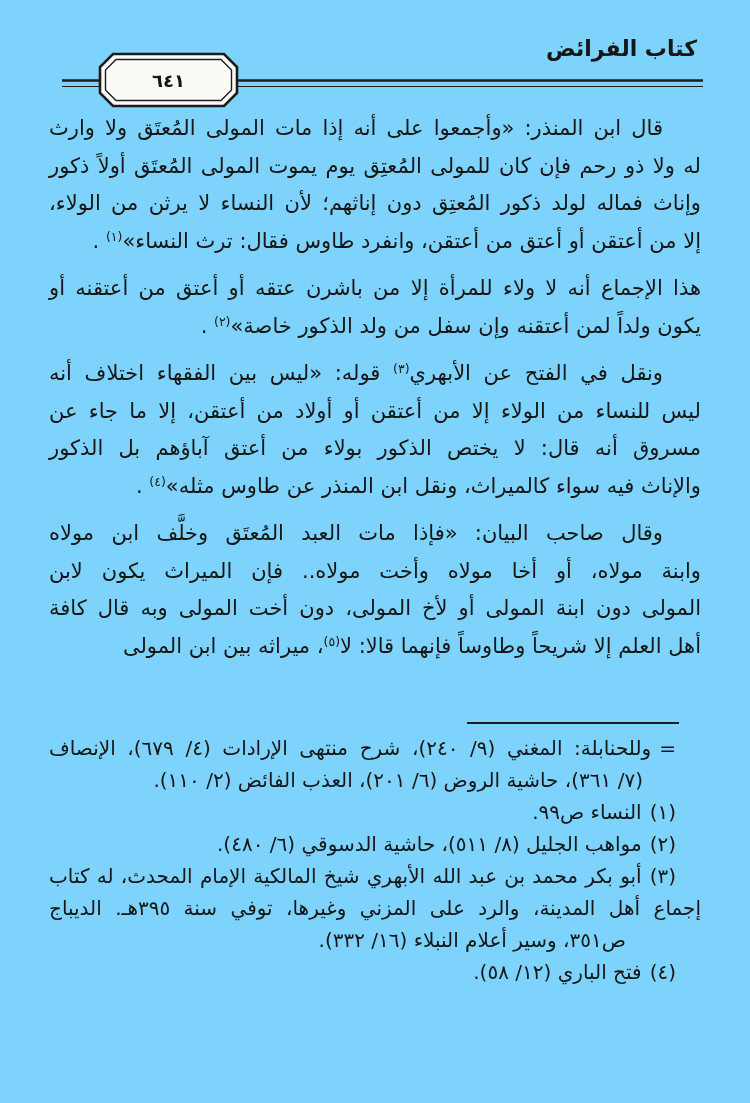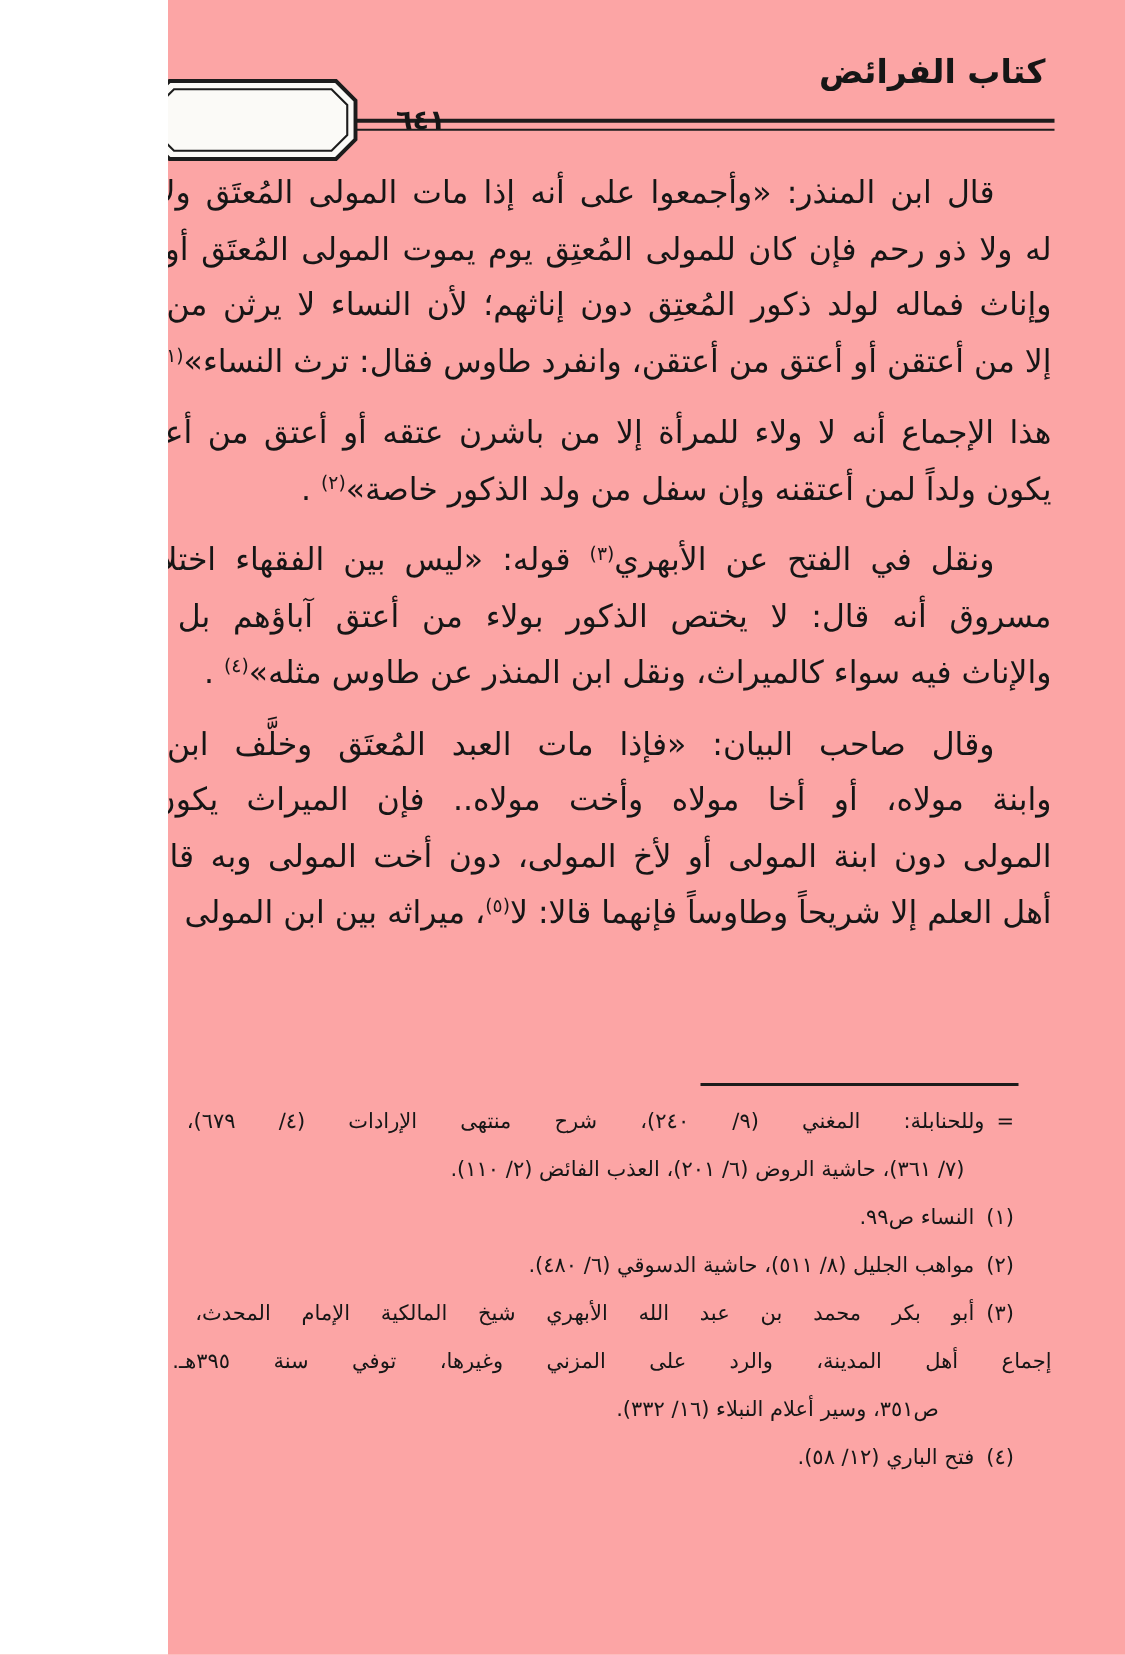--- a/index.html
+++ b/index.html
@@ -1,19 +1,19 @@
 <!DOCTYPE html>
 <html lang="ar" dir="rtl"><head>
 <meta charset="utf-8">
 <style>
   html,body{margin:0;padding:0;}
   .page{
     position:relative;
-    width:638px;height:1103px;
-    background:#fca5a5;
+    width:750px;height:1103px;
+    background:#7dd3fc;
     font-family:"DejaVu Sans",sans-serif;
     color:#161616;
     direction:rtl;
     overflow:hidden;
   }
   
   .book-title{
     position:absolute;top:36px;right:53px;
     font-size:22px;font-weight:bold;letter-spacing:0;
   }
@@ -37,21 +37,21 @@
   .body-text .line.end{
     text-align:right;text-align-last:right;
   }
   sup.fn-ref{
     font-size:12.5px;line-height:0;vertical-align:7px;
     font-weight:normal;
   }
   
   .footnotes{
     position:absolute;top:722px;right:49px;width:652px;
-    font-size:14px;
+    font-size:20px;
   }
   .fn-sep{
     width:212px;margin-left:auto;margin-right:22px;margin-bottom:8px;
     border-top:2px solid #1c1c1c;height:0;
   }
   .fn-line{
     line-height:32px;
     text-align:right;text-align-last:right;
   }
   .fn-line.just{
@@ -85,20 +85,21 @@
         <div class="line"><span>له ولا ذو رحم فإن كان للمولى المُعتِق يوم يموت المولى المُعتَق أولاً ذكور</span></div>
         <div class="line"><span>وإناث فماله لولد ذكور المُعتِق دون إناثهم؛ لأن النساء لا يرثن من الولاء،</span></div>
         <div class="line end"><span>إلا من أعتقن أو أعتق من أعتقن، وانفرد طاوس فقال: ترث النساء»</span><sup class="fn-ref">(١)</sup><span> .</span></div>
       </div>
       <div class="para">
         <div class="line"><span>هذا الإجماع أنه لا ولاء للمرأة إلا من باشرن عتقه أو أعتق من أعتقنه أو</span></div>
         <div class="line end"><span>يكون ولداً لمن أعتقنه وإن سفل من ولد الذكور خاصة»</span><sup class="fn-ref">(٢)</sup><span> .</span></div>
       </div>
       <div class="para">
         <div class="line" style="padding-right: 38px;"><span>ونقل في الفتح عن الأبهري</span><sup class="fn-ref">(٣)</sup><span> قوله: «ليس بين الفقهاء اختلاف أنه</span></div>
+        <div class="line"><span>ليس للنساء من الولاء إلا من أعتقن أو أولاد من أعتقن، إلا ما جاء عن</span></div>
         <div class="line"><span>مسروق أنه قال: لا يختص الذكور بولاء من أعتق آباؤهم بل الذكور</span></div>
         <div class="line end"><span>والإناث فيه سواء كالميراث، ونقل ابن المنذر عن طاوس مثله»</span><sup class="fn-ref">(٤)</sup><span> .</span></div>
       </div>
       <div class="para">
         <div class="line" style="padding-right: 38px;"><span>وقال صاحب البيان: «فإذا مات العبد المُعتَق وخلَّف ابن مولاه</span></div>
         <div class="line"><span>وابنة مولاه، أو أخا مولاه وأخت مولاه.. فإن الميراث يكون لابن</span></div>
         <div class="line"><span>المولى دون ابنة المولى أو لأخ المولى، دون أخت المولى وبه قال كافة</span></div>
         <div class="line end"><span>أهل العلم إلا شريحاً وطاوساً فإنهما قالا: لا</span><sup class="fn-ref">(٥)</sup><span>، ميراثه بين ابن المولى</span></div>
       </div>
     </div>

